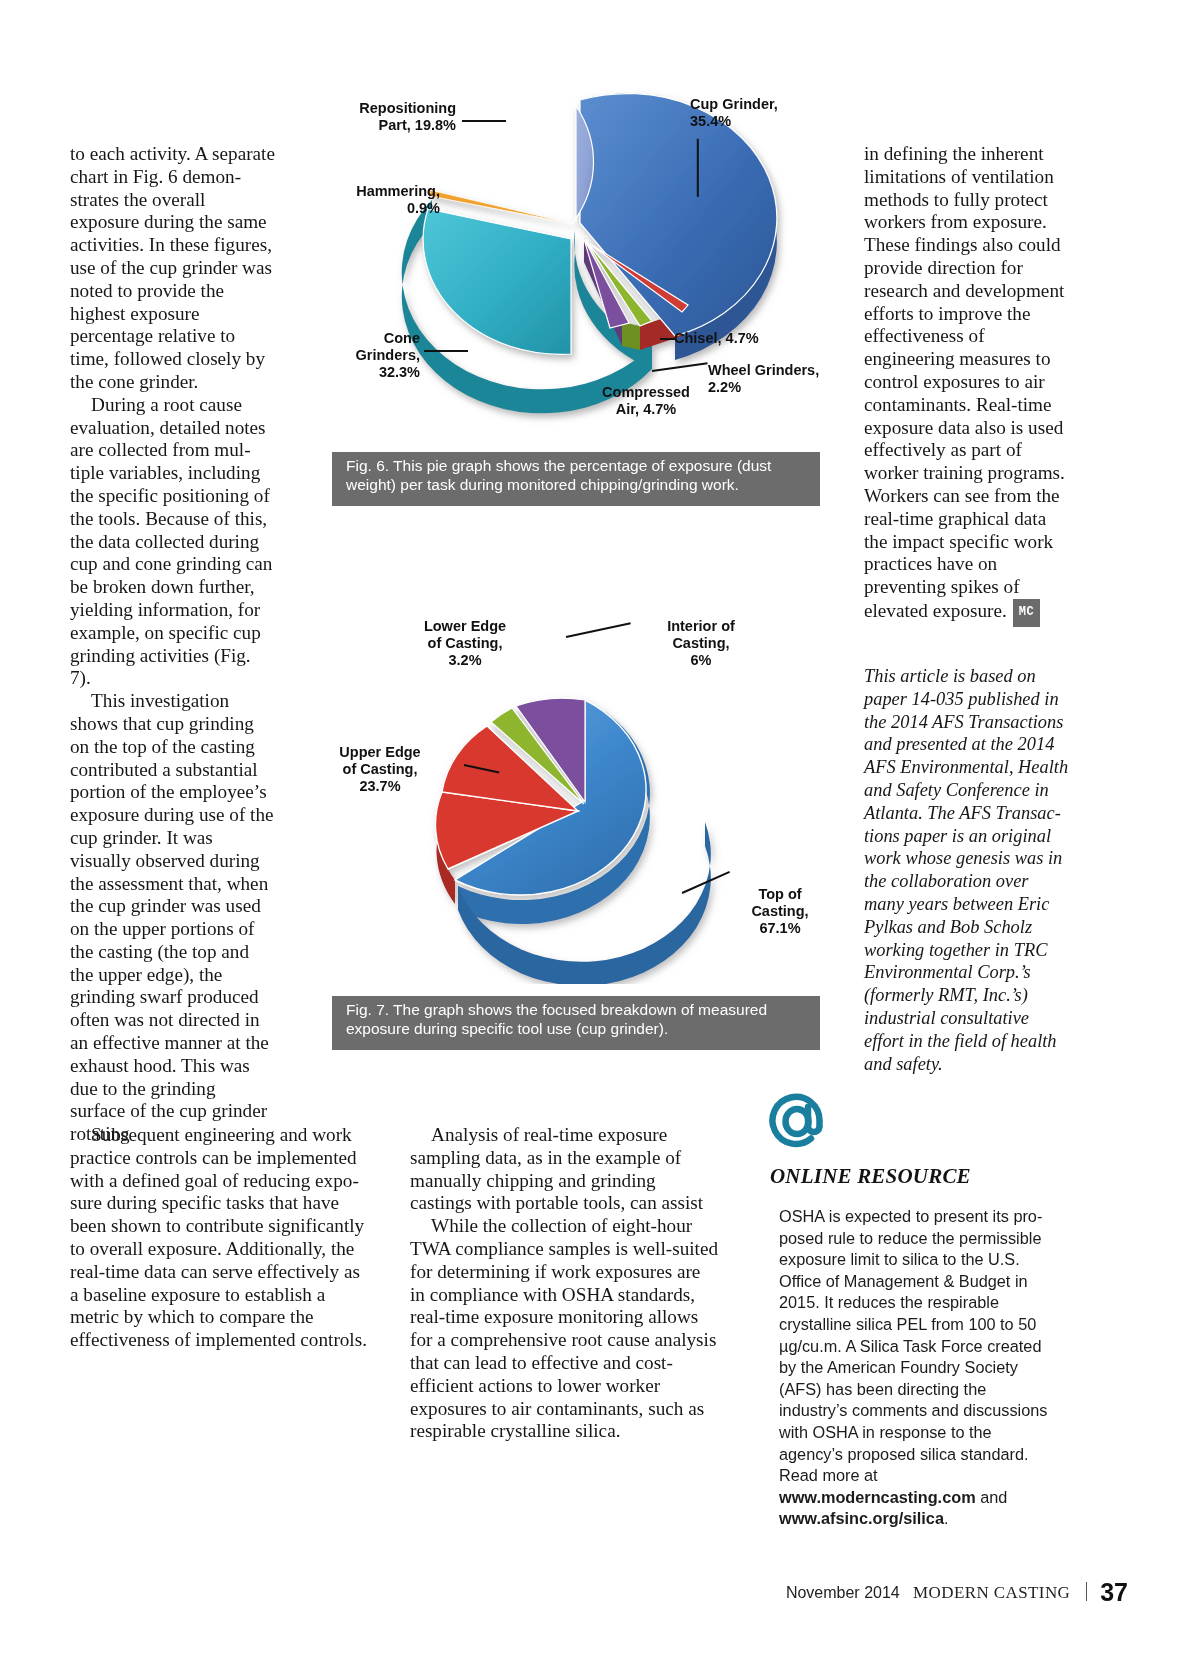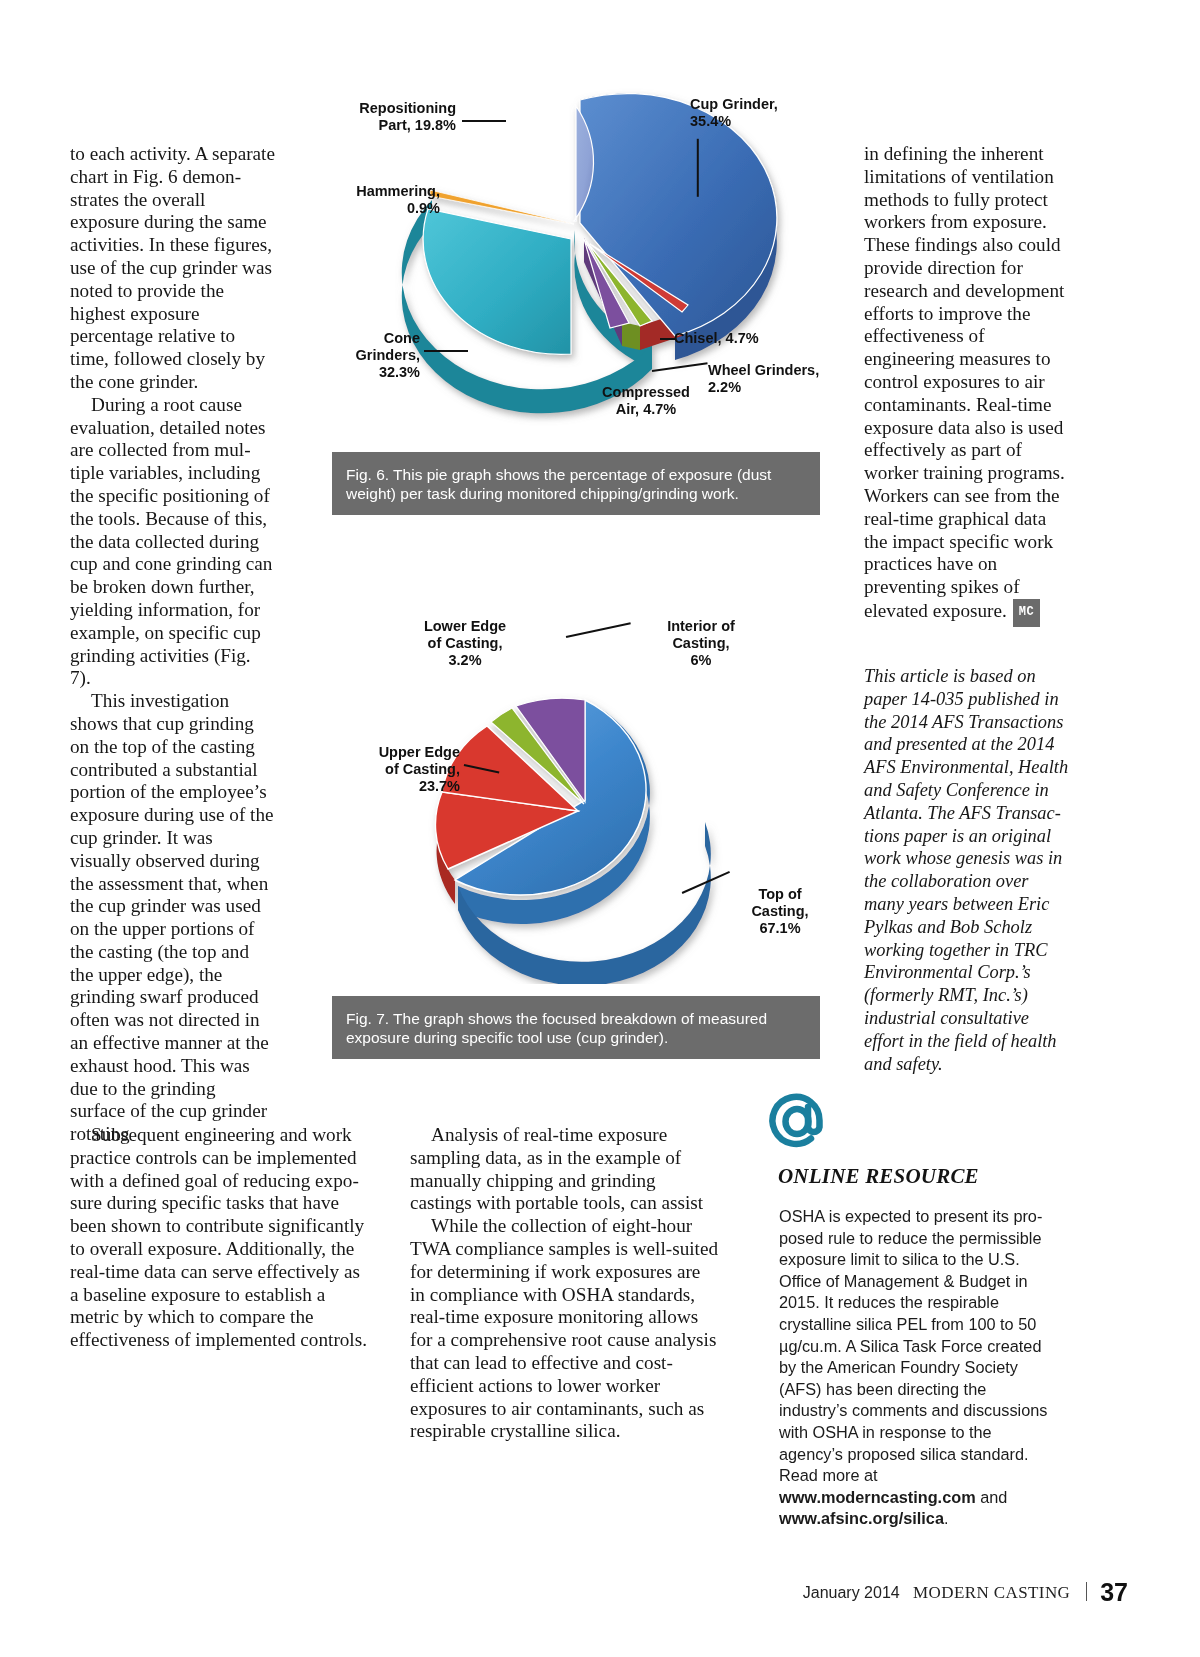--- a/index.html
+++ b/index.html
@@ -54,21 +54,21 @@
   }
 
   
   .caption-bar{
     position:absolute;
     background:#6c6c6c;
     color:#ffffff;
     font-family:"Liberation Sans", sans-serif;
     font-size:15.5px;
     line-height:19px;
-    padding:13px 14px 12px 14px;
+    padding:4px 14px 12px 14px;
     box-sizing:border-box;
   }
   #fig6-caption{left:332px;top:452px;width:488px;}
   #fig7-caption{left:332px;top:996px;width:488px;}
 
   
   .figure{position:absolute;}
   #fig6{left:322px;top:78px;width:510px;height:360px;}
   #fig7{left:360px;top:612px;width:470px;height:372px;}
 
@@ -87,21 +87,21 @@
 
   
   #online-resource{
     position:absolute;left:762px;top:1086px;width:305px;
   }
   .at-icon{display:block;margin:0 0 6px 0;}
   .or-title{
     font-family:"Liberation Serif", serif;
     font-weight:bold;font-style:italic;
     font-size:21px;letter-spacing:.2px;
-    color:#141414;margin:0 0 7px 16px;
+    color:#141414;margin:0 0 7px 8px;
   }
   .or-body{
     font-family:"Liberation Sans", sans-serif;
     font-size:16.3px;line-height:21.6px;color:#1b1b1b;
     margin:17px;
   }
   .or-body b{font-weight:bold;}
 
   
   #footer{
@@ -258,21 +258,21 @@
 
         <path d="M225 190 L156 94 A120 100 0 0 1 225 88 Z" fill="#7b4f9e" stroke="#ffffff" stroke-width="1.2"></path>
       </g>
     </svg>
 
     <div class="pielabel c" style="left:30px;top:6px;width:150px;">Lower Edge
 of Casting,
 3.2%</div>
     <div class="leader" style="left:150px;top:50px;width:0px;"></div>
 
-    <div class="pielabel r" style="left:-60px;top:132px;width:160px;">Upper Edge
+    <div class="pielabel r" style="left:-60px;top:132px;width:160px;text-align:center;">Upper Edge
 of Casting,
 23.7%</div>
     <div class="leader" style="left:104px;top:152px;width:36px;transform:rotate(12deg);"></div>
 
     <div class="pielabel c" style="left:276px;top:6px;width:130px;">Interior of
 Casting,
 6%</div>
     <div class="leader" style="left:206px;top:24px;width:66px;transform:rotate(-12deg);"></div>
 
     <div class="pielabel c" style="left:374px;top:274px;width:92px;">Top of
@@ -288,20 +288,20 @@
       <g fill="none" stroke="#1a7f9e" stroke-width="6.5" stroke-linecap="round">
         <path d="M49 52.5 A23.5 23.5 0 1 1 57.5 34.5 L57.5 41 A5.8 5.8 0 0 1 46 41 L46 21"></path>
         <ellipse cx="35" cy="35.5" rx="11.5" ry="12.5"></ellipse>
       </g>
     </svg>
     <div class="or-title">ONLINE RESOURCE</div>
     <p class="or-body"><span>OSHA is expected to present its pro­posed rule to reduce the permissible exposure limit to silica to the U.S. Office of Management &amp; Budget in 2015. It reduces the respirable crystalline silica PEL from 100 to 50 µg/cu.m.  A Silica Task Force created by the American Foundry Society (AFS) has been direct­ing the industry’s comments and discus­sions with OSHA in response to the agency’s proposed silica standard. Read more at </span><b>www.moderncasting.com</b><span> and </span><b>www.afsinc.org/silica</b><span>.</span></p>
   </div>
 
   <div id="footer">
-    <span>January 2014</span>
+    <span>November 2014</span>
     <span>&nbsp;</span>
     <span class="mag">MODERN CASTING</span>
     <span class="rule"></span>
     <span class="pageno">37</span>
   </div>
 
 </div>
 
 </body></html>

